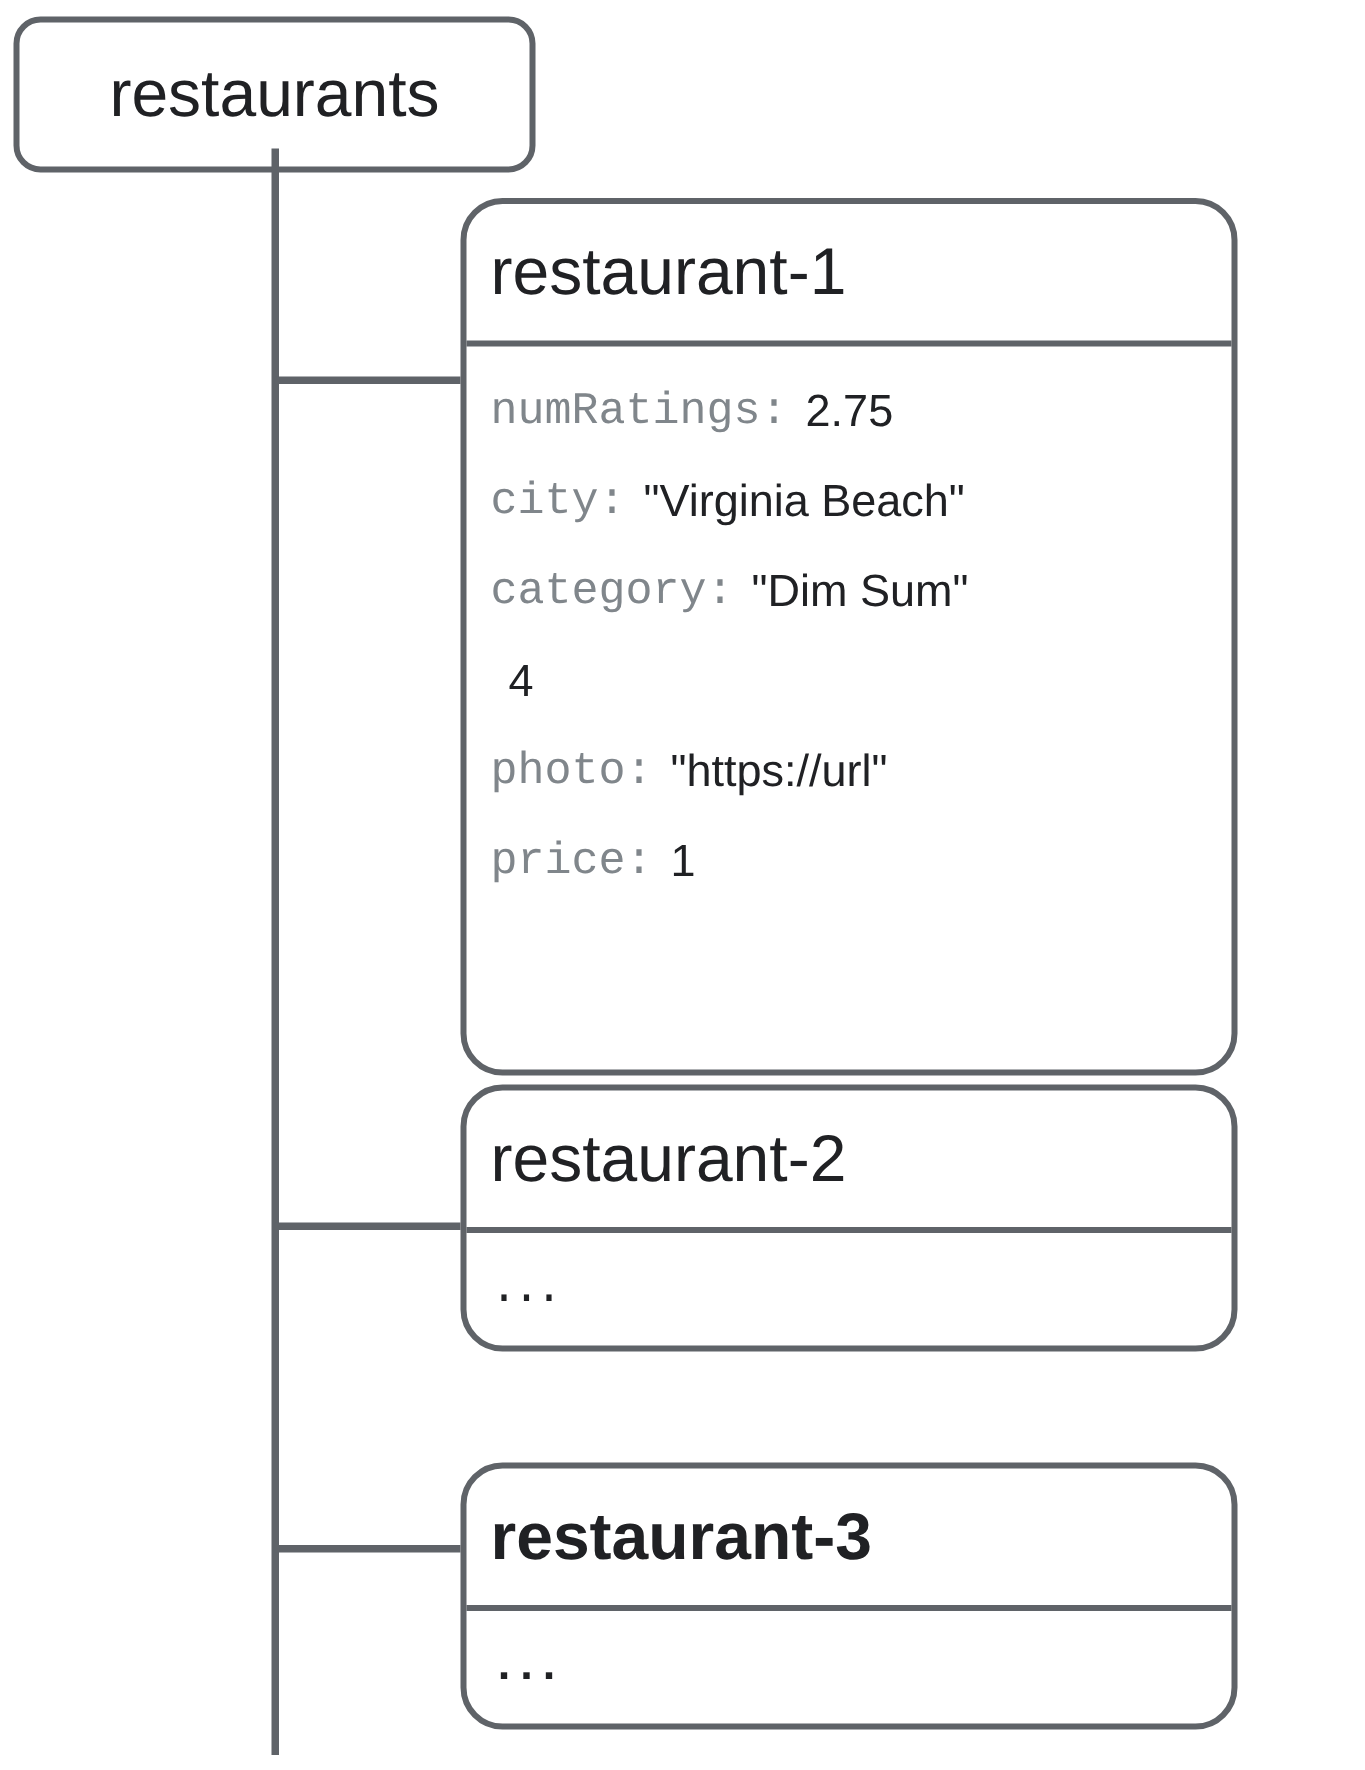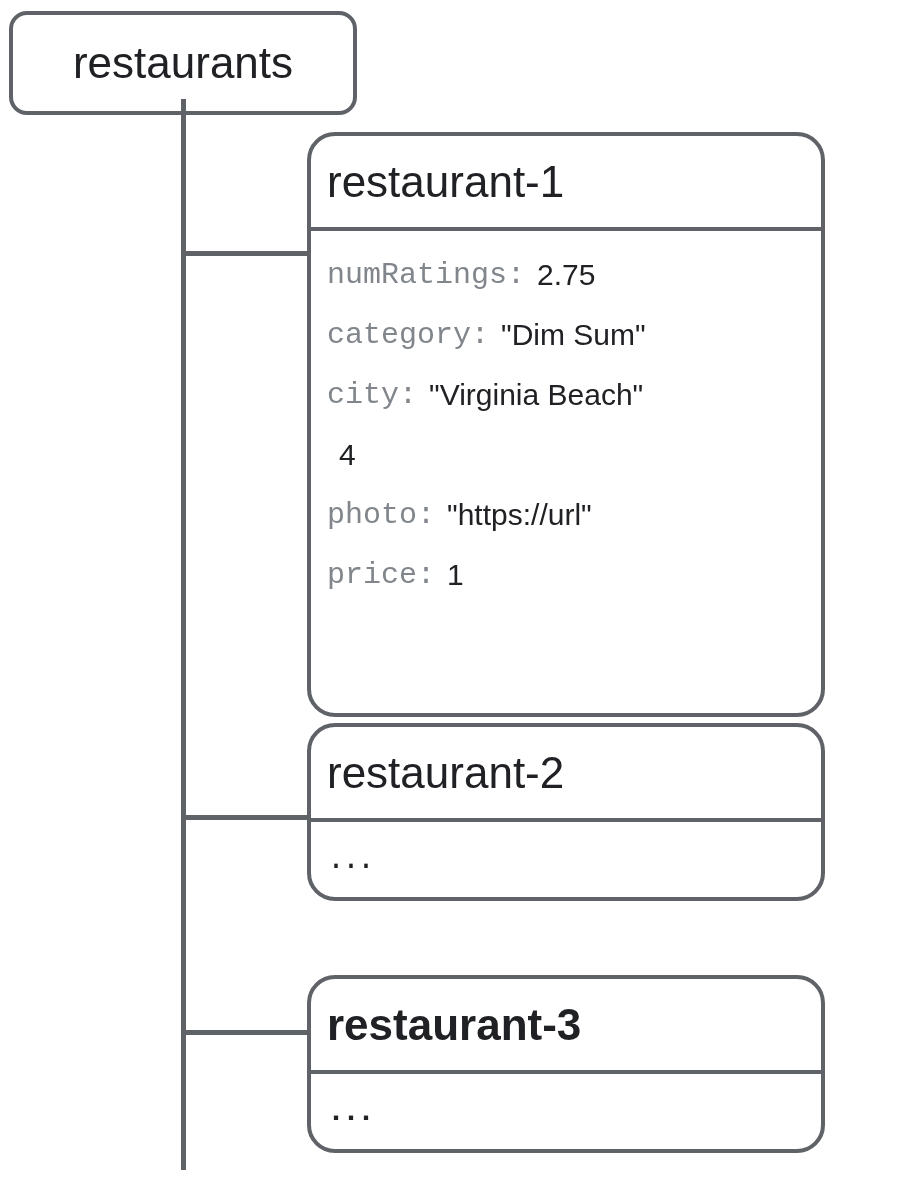--- a/index.html
+++ b/index.html
@@ -80,26 +80,26 @@
   <div class="doc-node r1">
     <div class="doc-header">
       <span>restaurant-1</span>
     </div>
     <div class="doc-body">
       <div class="field-row">
         <span class="field-key">numRatings:</span>
         <span class="field-value">2.75</span>
       </div>
       <div class="field-row">
+        <span class="field-key">city:</span>
+        <span class="field-value">"Virginia Beach"</span>
+      </div>
+      <div class="field-row">
         <span class="field-key">category:</span>
         <span class="field-value">"Dim Sum"</span>
-      </div>
-      <div class="field-row">
-        <span class="field-key">city:</span>
-        <span class="field-value">"Virginia Beach"</span>
       </div>
       <div class="field-row">
         <span class="field-value">4</span>
       </div>
       <div class="field-row">
         <span class="field-key">photo:</span>
         <span class="field-value">"https://url"</span>
       </div>
       <div class="field-row">
         <span class="field-key">price:</span>

